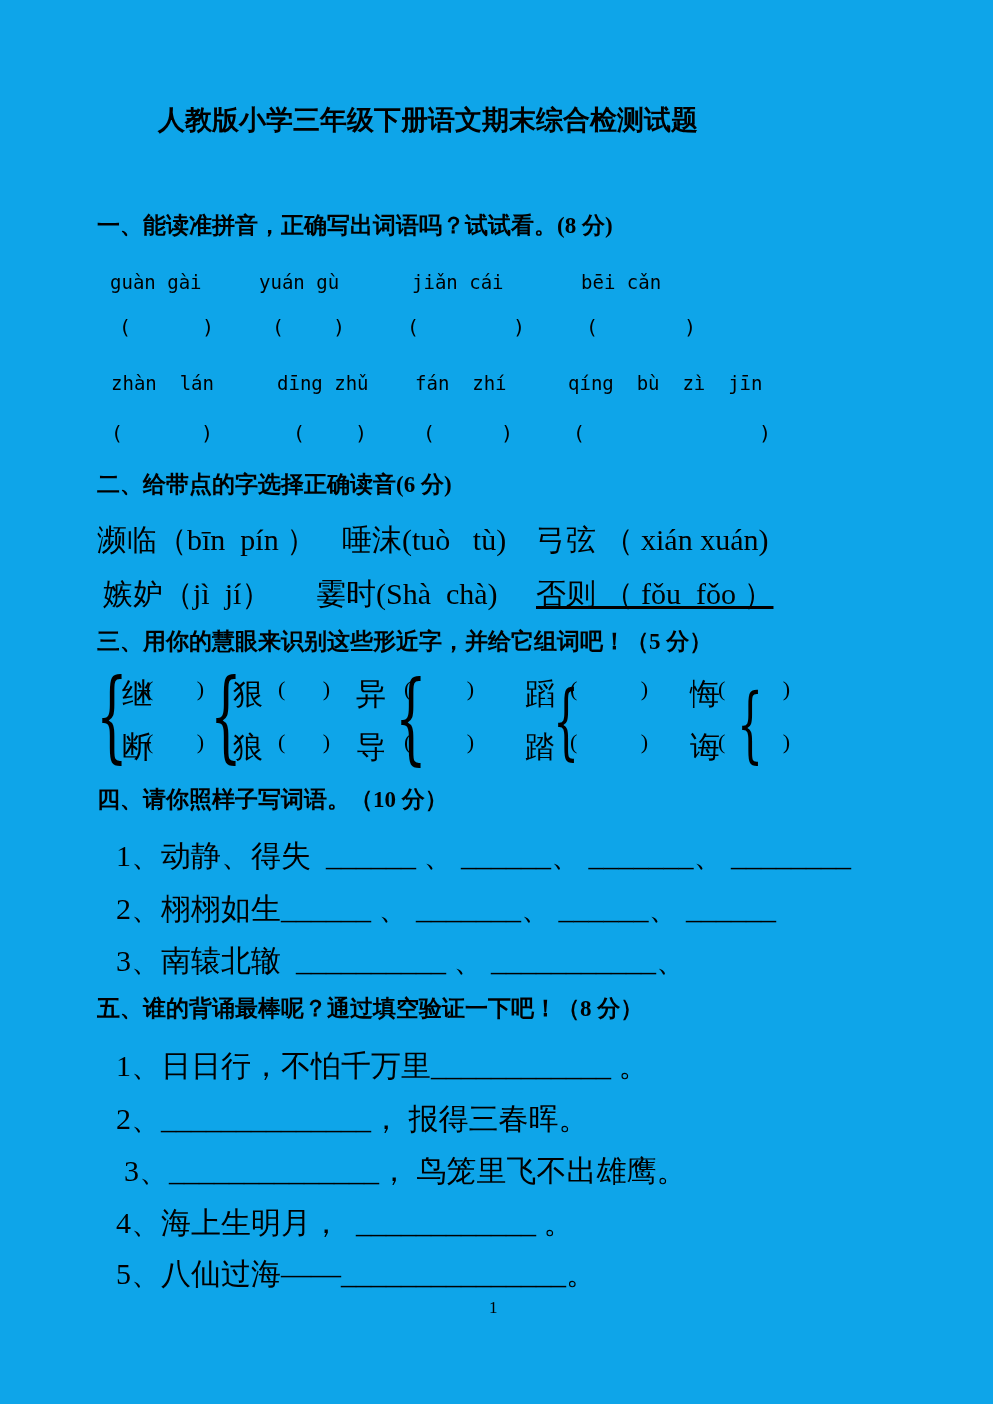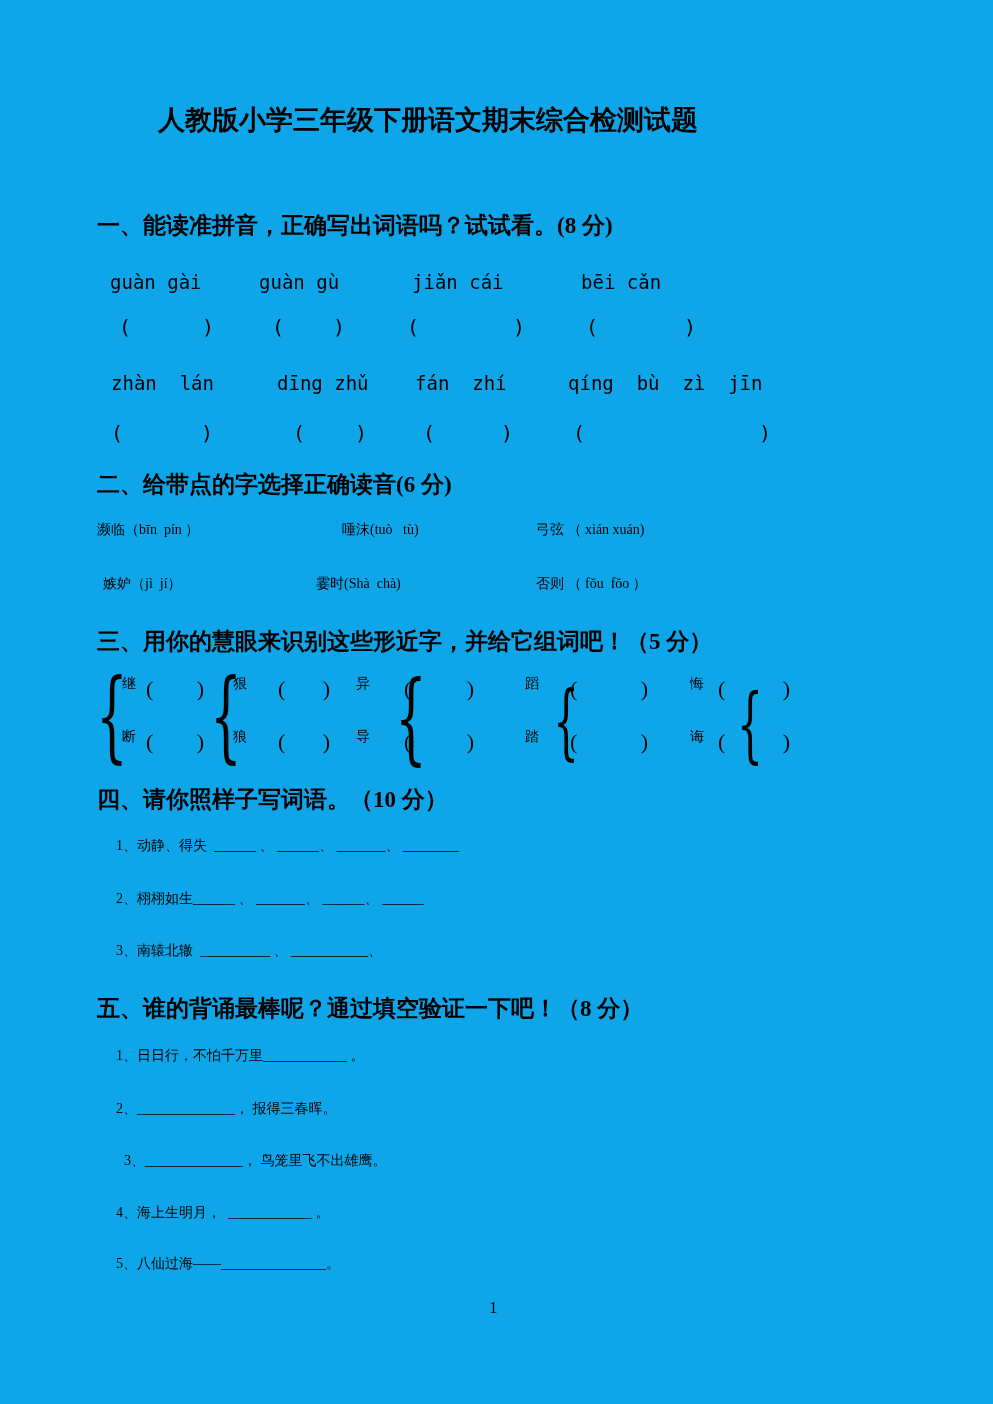--- a/index.html
+++ b/index.html
@@ -8,21 +8,21 @@
     width: 993px;
     height: 1404px;
     background: #0ea5e9;
     color: #000000;
     font-family: "Liberation Serif", serif;
     overflow: hidden;
   }
   .abs { position: absolute; white-space: pre; line-height: 1.2; }
   .title { font-size: 27px; font-weight: bold; letter-spacing: 0px; }
   .h  { font-size: 23px; font-weight: bold; }
-  .t  { font-size: 14px; }
+  .t  { font-size: 30px; }
   .py { font-family: "DejaVu Sans Mono", monospace; font-size: 19px; }
   .pp {
     position: absolute;
     display: inline-flex;
     justify-content: space-between;
     line-height: 1.2;
   }
   .pp.py { font-size: 20px; }
   .pp.t { font-size: 22px; font-family: "Liberation Serif", serif; }
   .brace {
@@ -38,21 +38,21 @@
 </head>
 <body>
 
 <div class="page">
 
   <div class="abs title" style="left:158px; top:104px;">人教版小学三年级下册语文期末综合检测试题</div>
 
   <div class="abs h" style="left:97px; top:212px;">一、能读准拼音，正确写出词语吗？试试看。(8 分)</div>
 
   <span class="abs py" style="left:110px; top:271px;text-align:center;">guàn gài</span>
-  <span class="abs py" style="left:259px; top:271px;">guàn gù</span>
+  <span class="abs py" style="left:259px; top:271px;">yuán gù</span>
   <span class="abs py" style="left:412px; top:271px;">jiǎn cái</span>
   <span class="abs py" style="left:581px; top:271px;">bēi cǎn</span>
 
   <span class="pp py" style="left:119px; top:315px; width:95px;">
       <span>(</span>
       <span>)</span>
     </span>
   <span class="pp py" style="left:272px; top:315px; width:73px;">
       <span>(</span>
       <span>)</span>
@@ -89,21 +89,21 @@
     </span>
 
   <div class="abs h" style="left:97px; top:471px;">二、给带点的字选择正确读音(6 分)</div>
 
   <span class="abs t" style="left:97px;  top:522px;">濒临（bīn  pín ）</span>
   <span class="abs t" style="left:312px; top:522px;margin-left:30px;">唾沫(tuò   tù)</span>
   <span class="abs t" style="left:536px; top:522px;">弓弦 （ xián xuán)</span>
 
   <span class="abs t" style="left:103px; top:576px;">嫉妒（jì  jí）</span>
   <span class="abs t" style="left:316px; top:576px;">霎时(Shà  chà)</span>
-  <span class="abs t" style="left:536px; top:576px;">否则 （ fǒu  fǒo ）</span>
+  <span class="abs t" style="left:536px; top:576px;text-decoration:underline;">否则 （ fǒu  fǒo ）</span>
 
   <div class="abs h" style="left:97px; top:628px;">三、用你的慧眼来识别这些形近字，并给它组词吧！（5 分）</div>
 
   <span class="brace" style="left:96px;  top:666px; font-size:100px;">{</span>
   <span class="brace" style="left:210px; top:666px; font-size:100px;">{</span>
   <span class="brace" style="left:395px; top:668px; font-size:100px;">{</span>
   <span class="brace" style="left:553px; top:681px; font-size:82px;">{</span>
   <span class="brace" style="left:737px; top:684px; font-size:82px;">{</span>
 
   <span class="abs t" style="left:122px; top:676px;">继</span>

